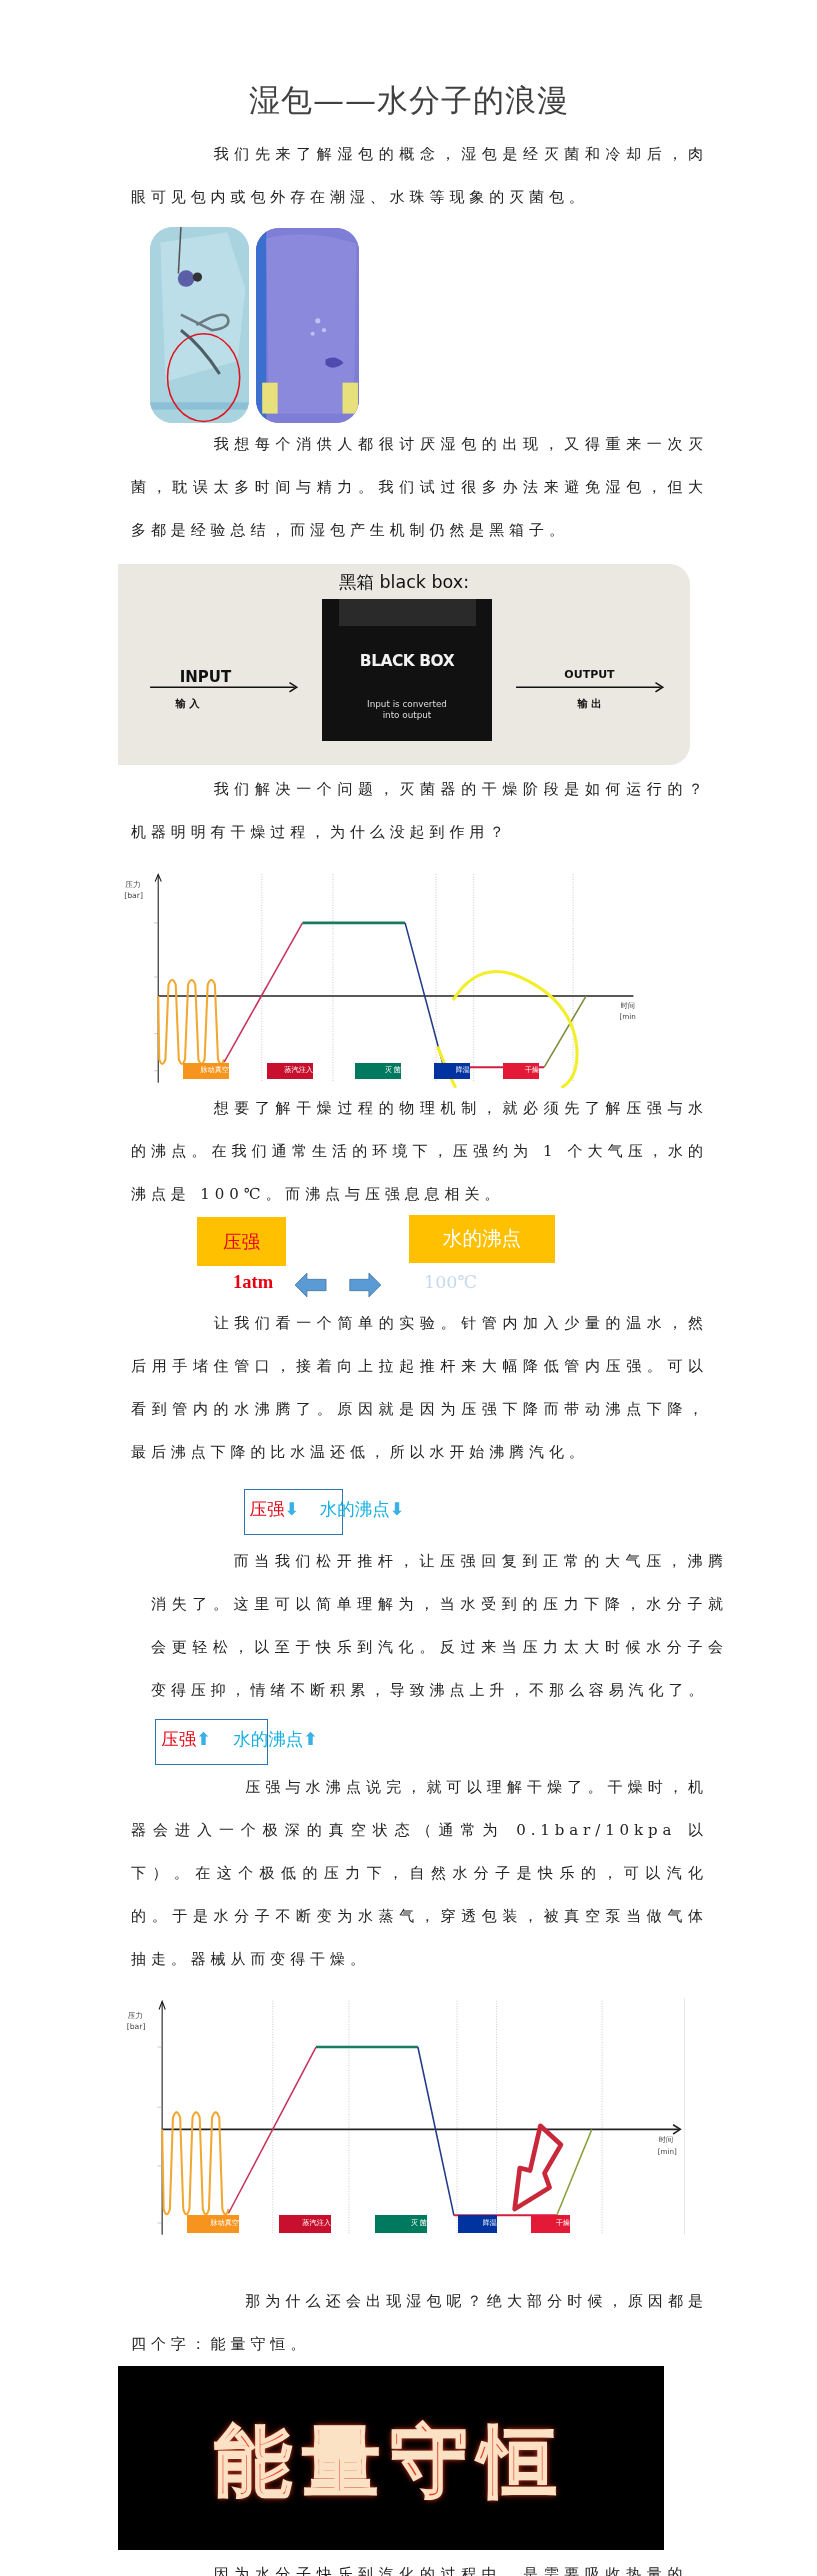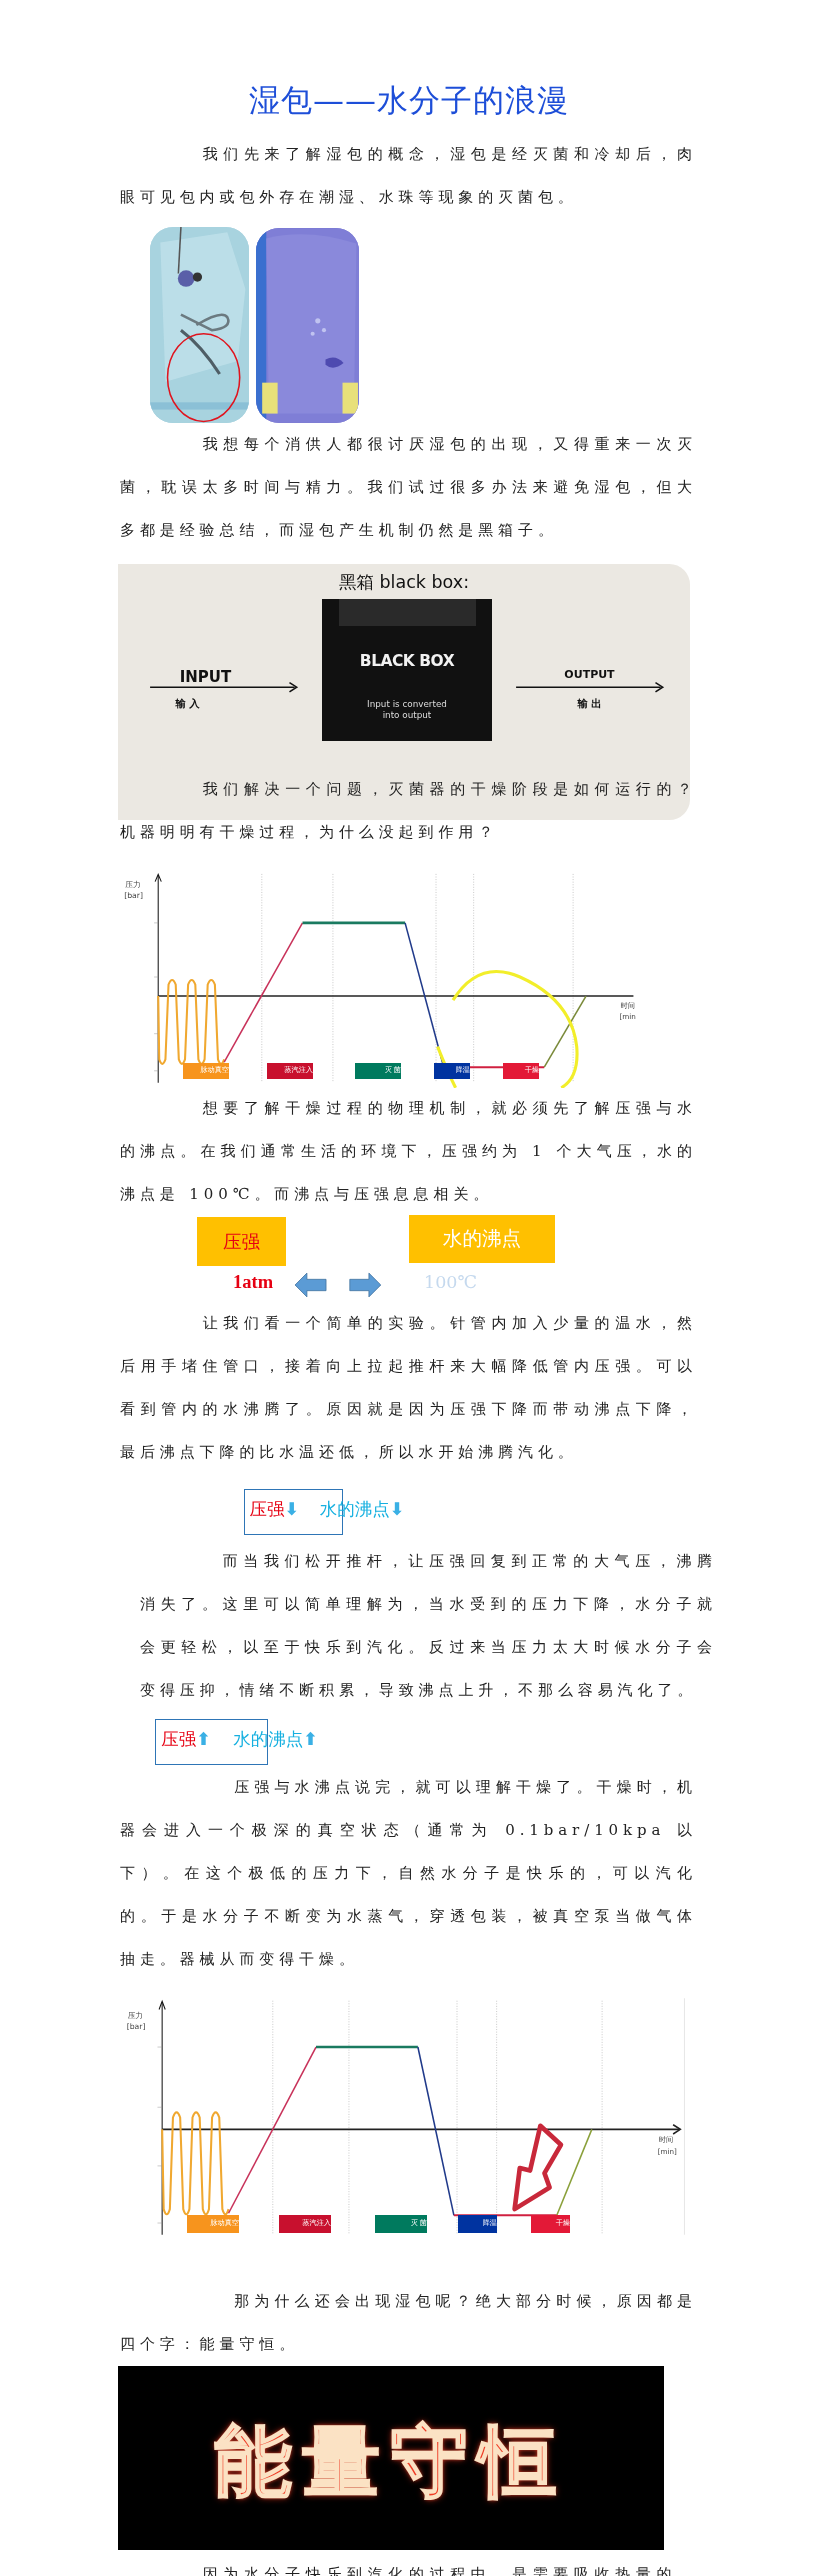--- a/index.html
+++ b/index.html
@@ -10,24 +10,24 @@
     position: relative;
     overflow: hidden;
     font-family: "DejaVu Serif", "Liberation Serif", serif;
     color: #111;
   }
   .abs { position: absolute; }
   .title {
     left: 0; width: 818px; top: 80px;
     text-align: center;
     font-family: "DejaVu Sans", "Liberation Sans", sans-serif;
-    font-size: 31px; color: #1d4ed8; letter-spacing: 1px;
+    font-size: 31px; color: #404040; letter-spacing: 1px;
   }
   .para {
-    left: 120px; width: 577px;
+    left: 131px; width: 577px;
     font-size: 15px; line-height: 43px;
     letter-spacing: 4.9px;
     text-align: justify;
     color: #222;
   }
   .para .indent { display: inline-block; width: 82px; }
   .photo {
     border-radius: 23px; overflow: hidden;
   }
   
@@ -35,21 +35,21 @@
     left: 149px; top: 227px; width: 100px; height: 196px;
     background: linear-gradient(160deg,#b9dbe6 0%,#9fcad8 40%,#8ec2d6 70%,#a9d2de 100%);
   }
   .photo-right {
     left: 256px; top: 228px; width: 103px; height: 195px;
     background: linear-gradient(165deg,#6d6fcf 0%,#7f7fd6 35%,#8d8cd9 60%,#7c79cc 100%);
   }
   
   .photo-left { left: 150px; width: 99px; }
   .blackbox-img {
-    left: 118px; top: 564px; width: 572px; height: 256px;
+    left: 118px; top: 564px; width: 572px; height: 201px;
     background: #ebe8e2; border-radius: 0 20.6px 20.6px 0;
   }
   .bb-title {
     left: 0; width: 100%; top: 6.2px; text-align: center;
     font-family: "DejaVu Sans", "Liberation Sans", sans-serif;
     font-size: 17.5px; color: #111;
   }
   .bb-box {
     left: 204px; top: 35px; width: 170px; height: 142px;
     background: #111;

